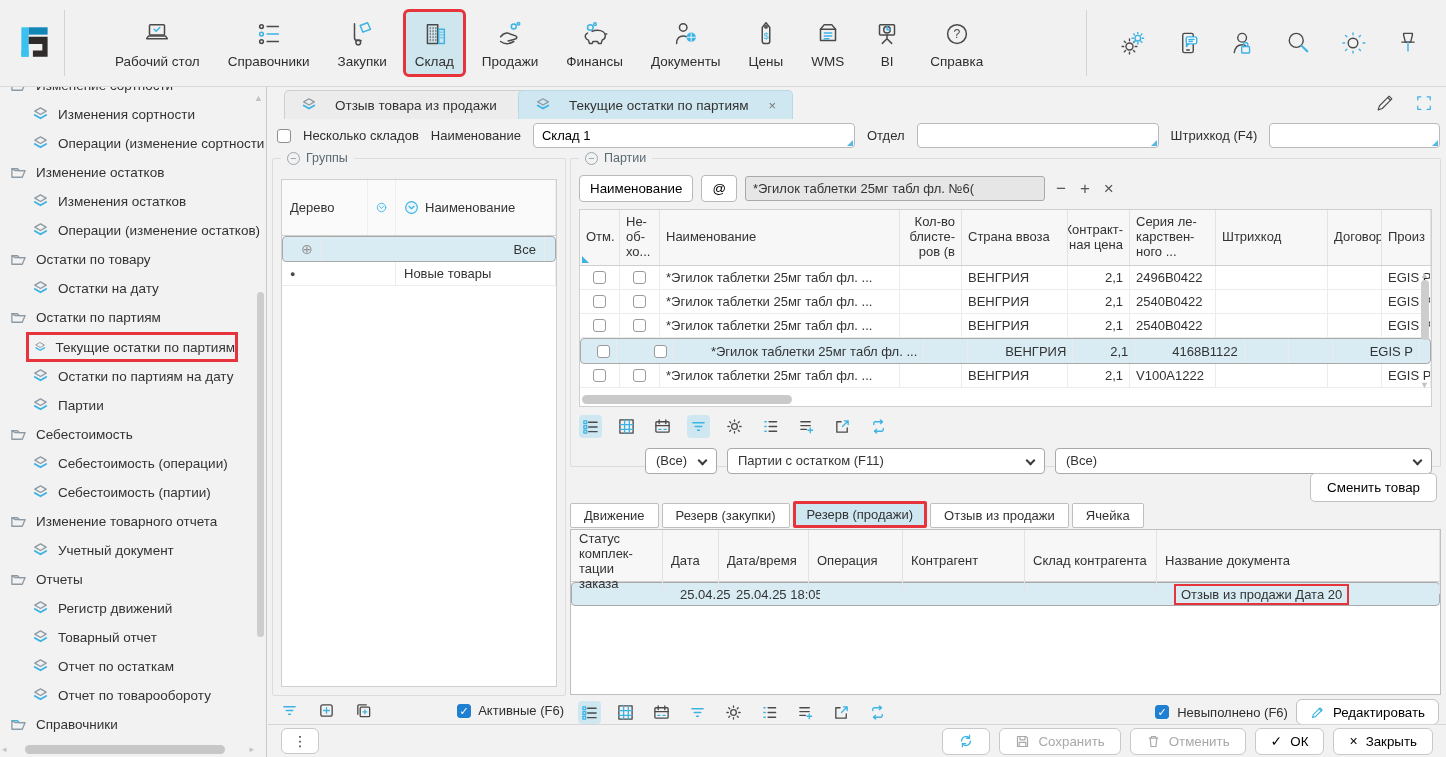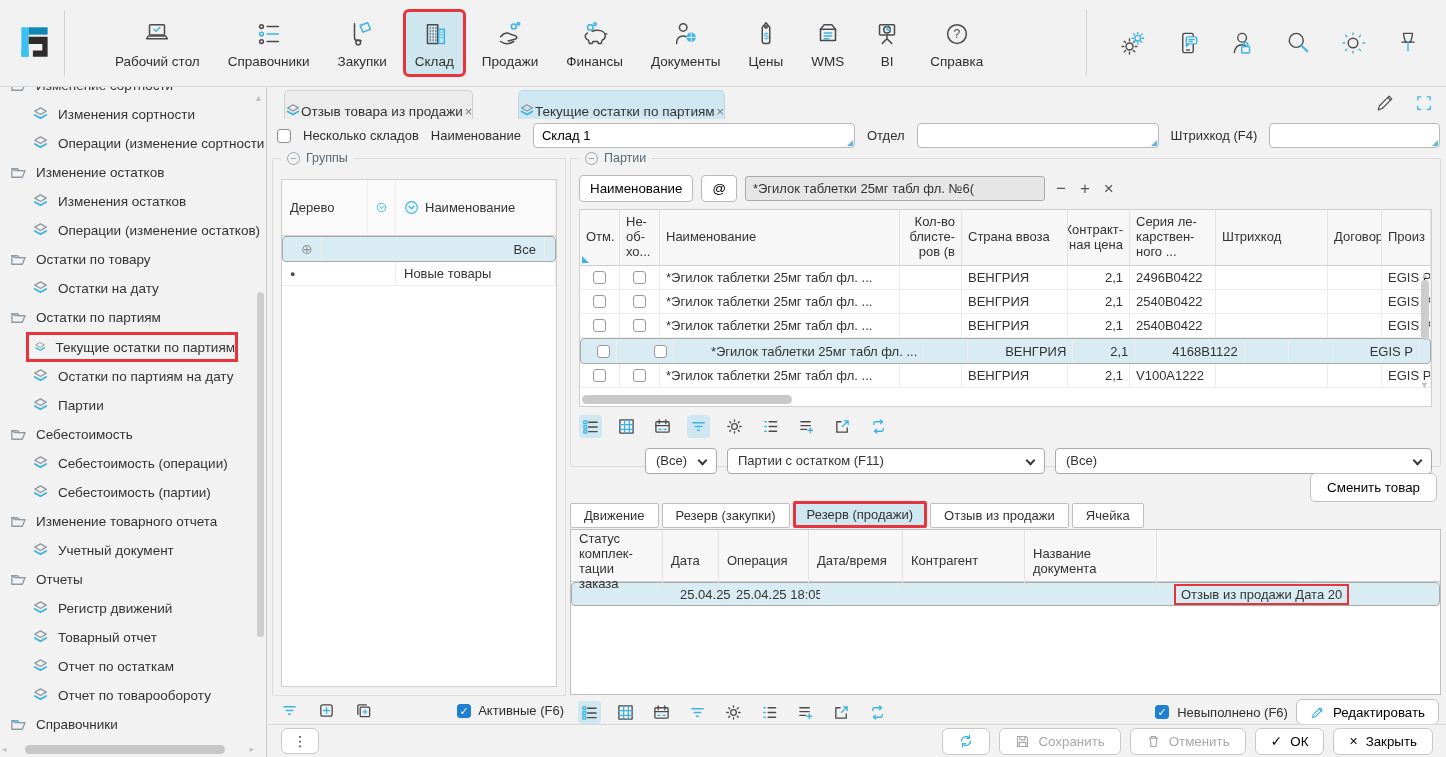--- a/index.html
+++ b/index.html
@@ -36,21 +36,21 @@
   .sb-vscroll .thumb{width:7px;height:100%;background:#cdcdcd;border-radius:4px}
   .sb-hscroll{position:absolute;left:2px;right:12px;bottom:2px;height:11px;display:flex;align-items:center;gap:4px}
   .sb-hscroll .arr{color:#c2c2c2;font-size:9px;line-height:11px}
   .sb-hscroll .track{flex:1;height:9px;position:relative}
   .sb-hscroll .thumb{position:absolute;left:14px;width:200px;height:9px;background:#c7c7c7;border-radius:5px}
 
   
   .main{position:absolute;left:268px;top:87px;right:0;height:637px;background:#f2f2f3}
 
   .tabbar{position:absolute;top:3px;left:0;right:0;height:29px}
-  .tab{position:absolute;top:0;height:29px;display:flex;align-items:flex-end;gap:0;padding:0 0;background:#ececec;border:1px solid #cfcfcf;border-bottom:none;border-radius:5px 5px 0 0;font-size:13.5px;cursor:pointer}
+  .tab{position:absolute;top:0;height:29px;display:flex;align-items:center;gap:18px;padding:0 16px;background:#ececec;border:1px solid #cfcfcf;border-bottom:none;border-radius:5px 5px 0 0;font-size:13.5px;cursor:pointer}
   .tab.active{background:#cfe7f0;border-color:#b9d9e4}
   .tab .x{color:#777;margin-left:2px;font-size:13px}
   .tab-actions{position:absolute;right:12px;top:2px;display:flex;gap:18px;align-items:center}
 
   .filterrow{position:absolute;top:33px;left:0;right:6px;height:31px;display:flex;align-items:center;gap:12px;padding-left:9px}
   .cb{width:14px;height:14px;border:1px solid #8f8f8f;border-radius:3px;background:#fff;flex:0 0 auto}
   .cb.checked{background:#1f7fd1;border-color:#1f7fd1;color:#fff;font-size:11px;line-height:13px;text-align:center}
   .flabel{white-space:nowrap;color:#2f2f2f}
   .inp{position:relative;height:25px;background:#fff;border:1px solid #b9b9b9;border-radius:4px;padding:0 8px;display:flex;align-items:center;overflow:hidden}
   .inp::after{content:"";position:absolute;right:1px;bottom:1px;border-left:6px solid transparent;border-bottom:6px solid #57b8e8}
@@ -835,27 +835,30 @@
       </div>
       <div class="btable">
         <div class="bgrid bhead">
           <div class="hc">
               <span>Статус комплек-тации заказа</span>
             </div>
           <div class="hc">
               <span>Дата</span>
             </div>
           <div class="hc">
+              <span>Дата/время</span>
+            </div>
+          <div class="hc">
               <span>Операция</span>
             </div>
           <div class="hc">
-              <span>Дата/время</span>
-            </div>
-          <div class="hc">
               <span>Контрагент</span>
+            </div>
+          <div class="hc">
+              <span>Склад контрагента</span>
             </div>
           <div class="hc">
               <span>Название документа</span>
             </div>
         </div>
         <div class="bgrid brow sel">
           <div class="c"></div>
           <div class="c">25.04.25</div>
           <div class="c">25.04.25 18:05:02</div>
           <div class="c"></div>

